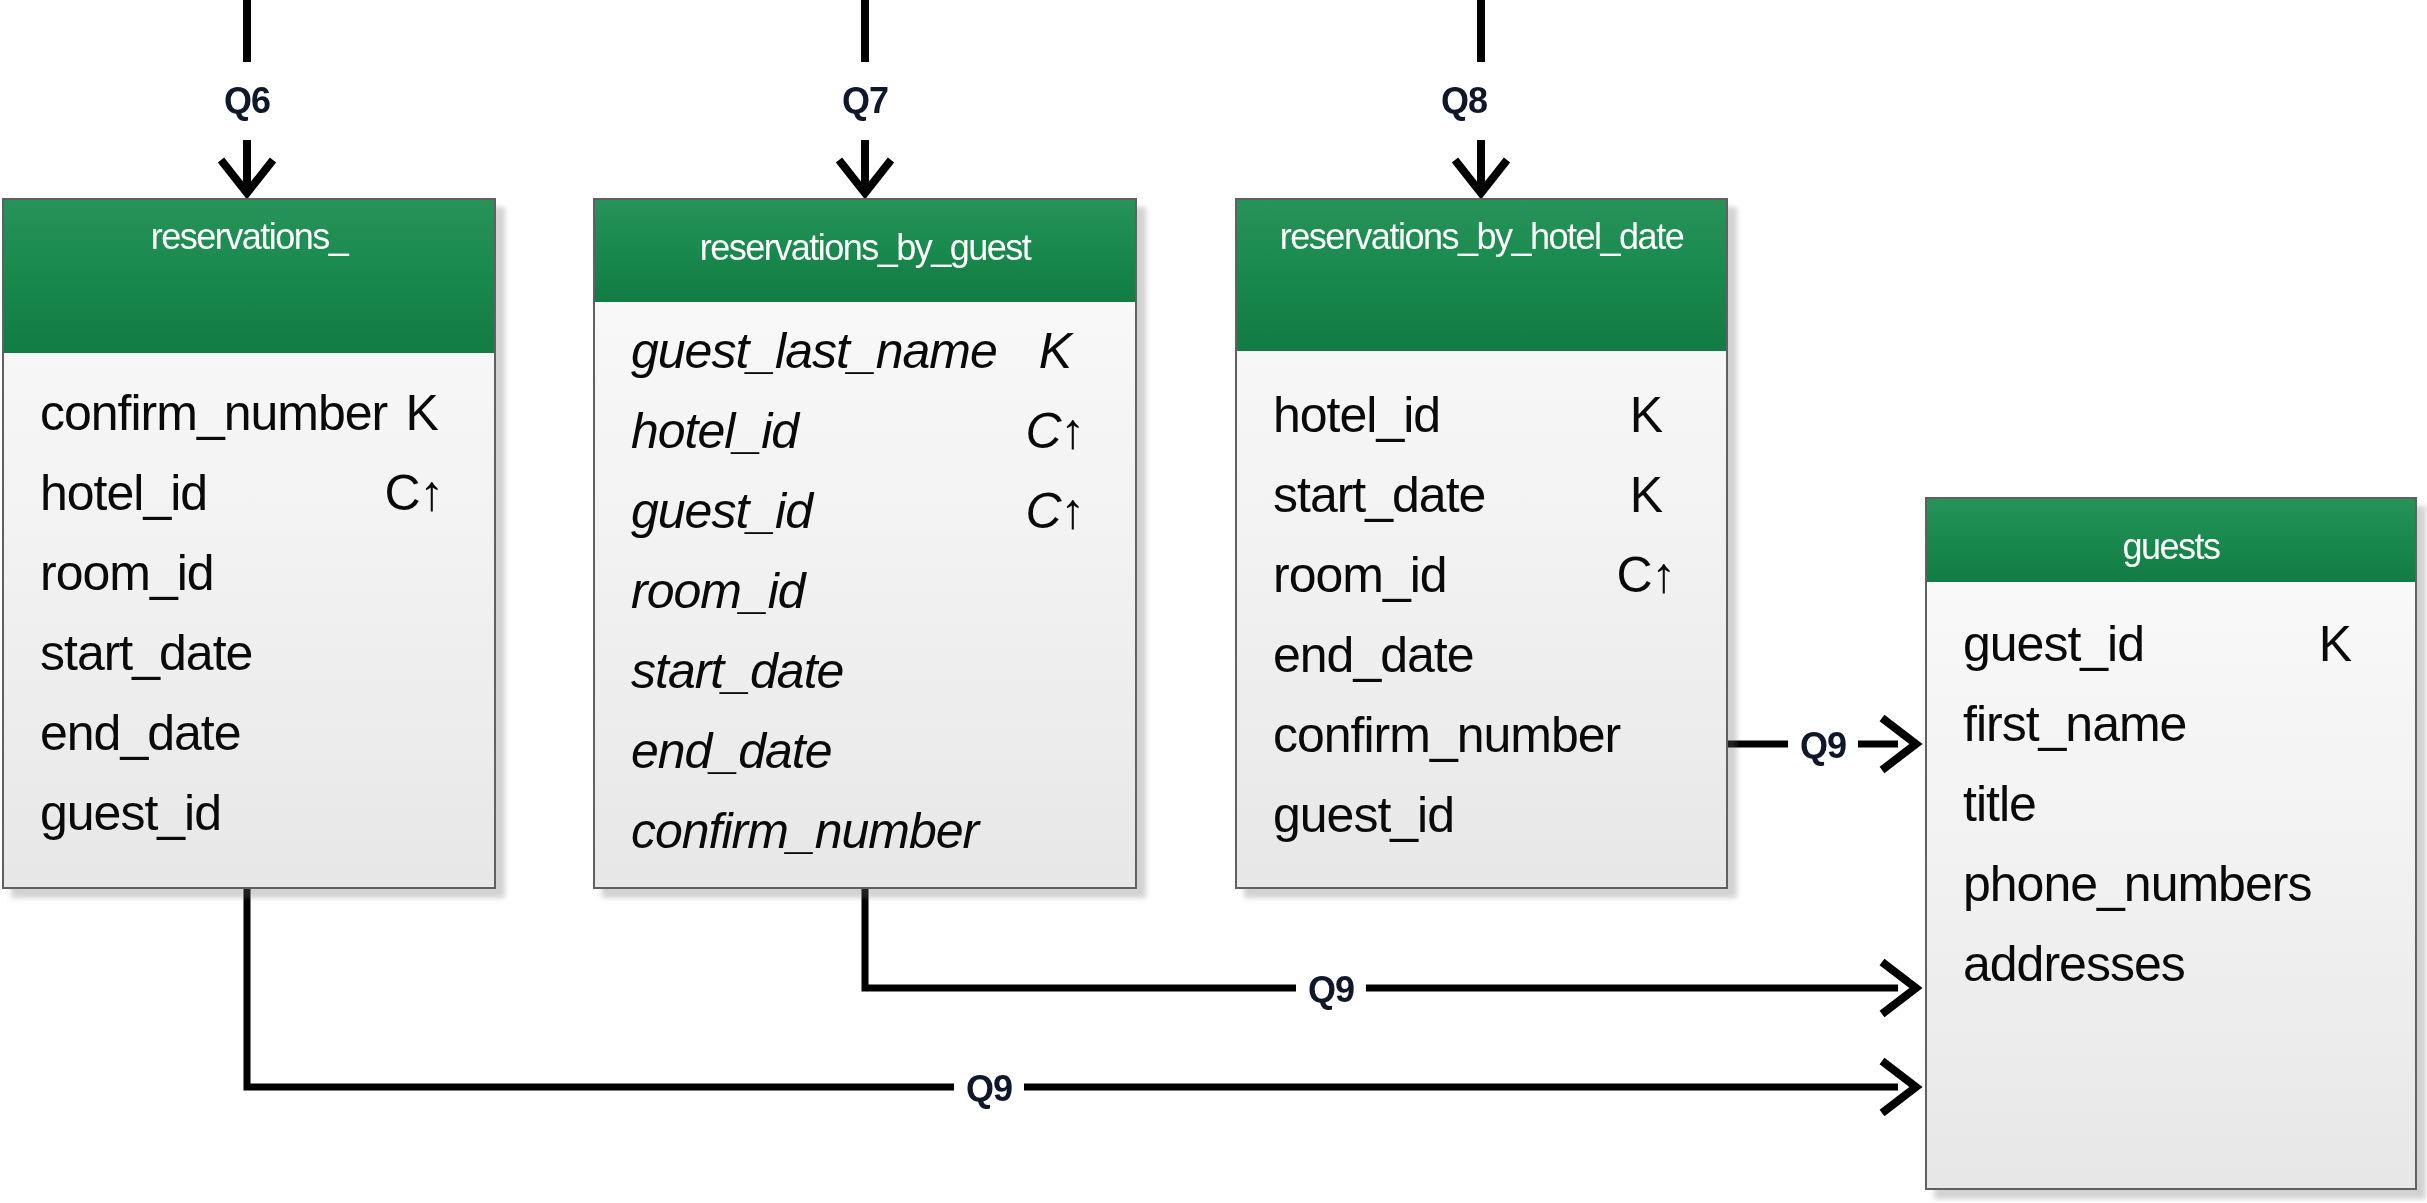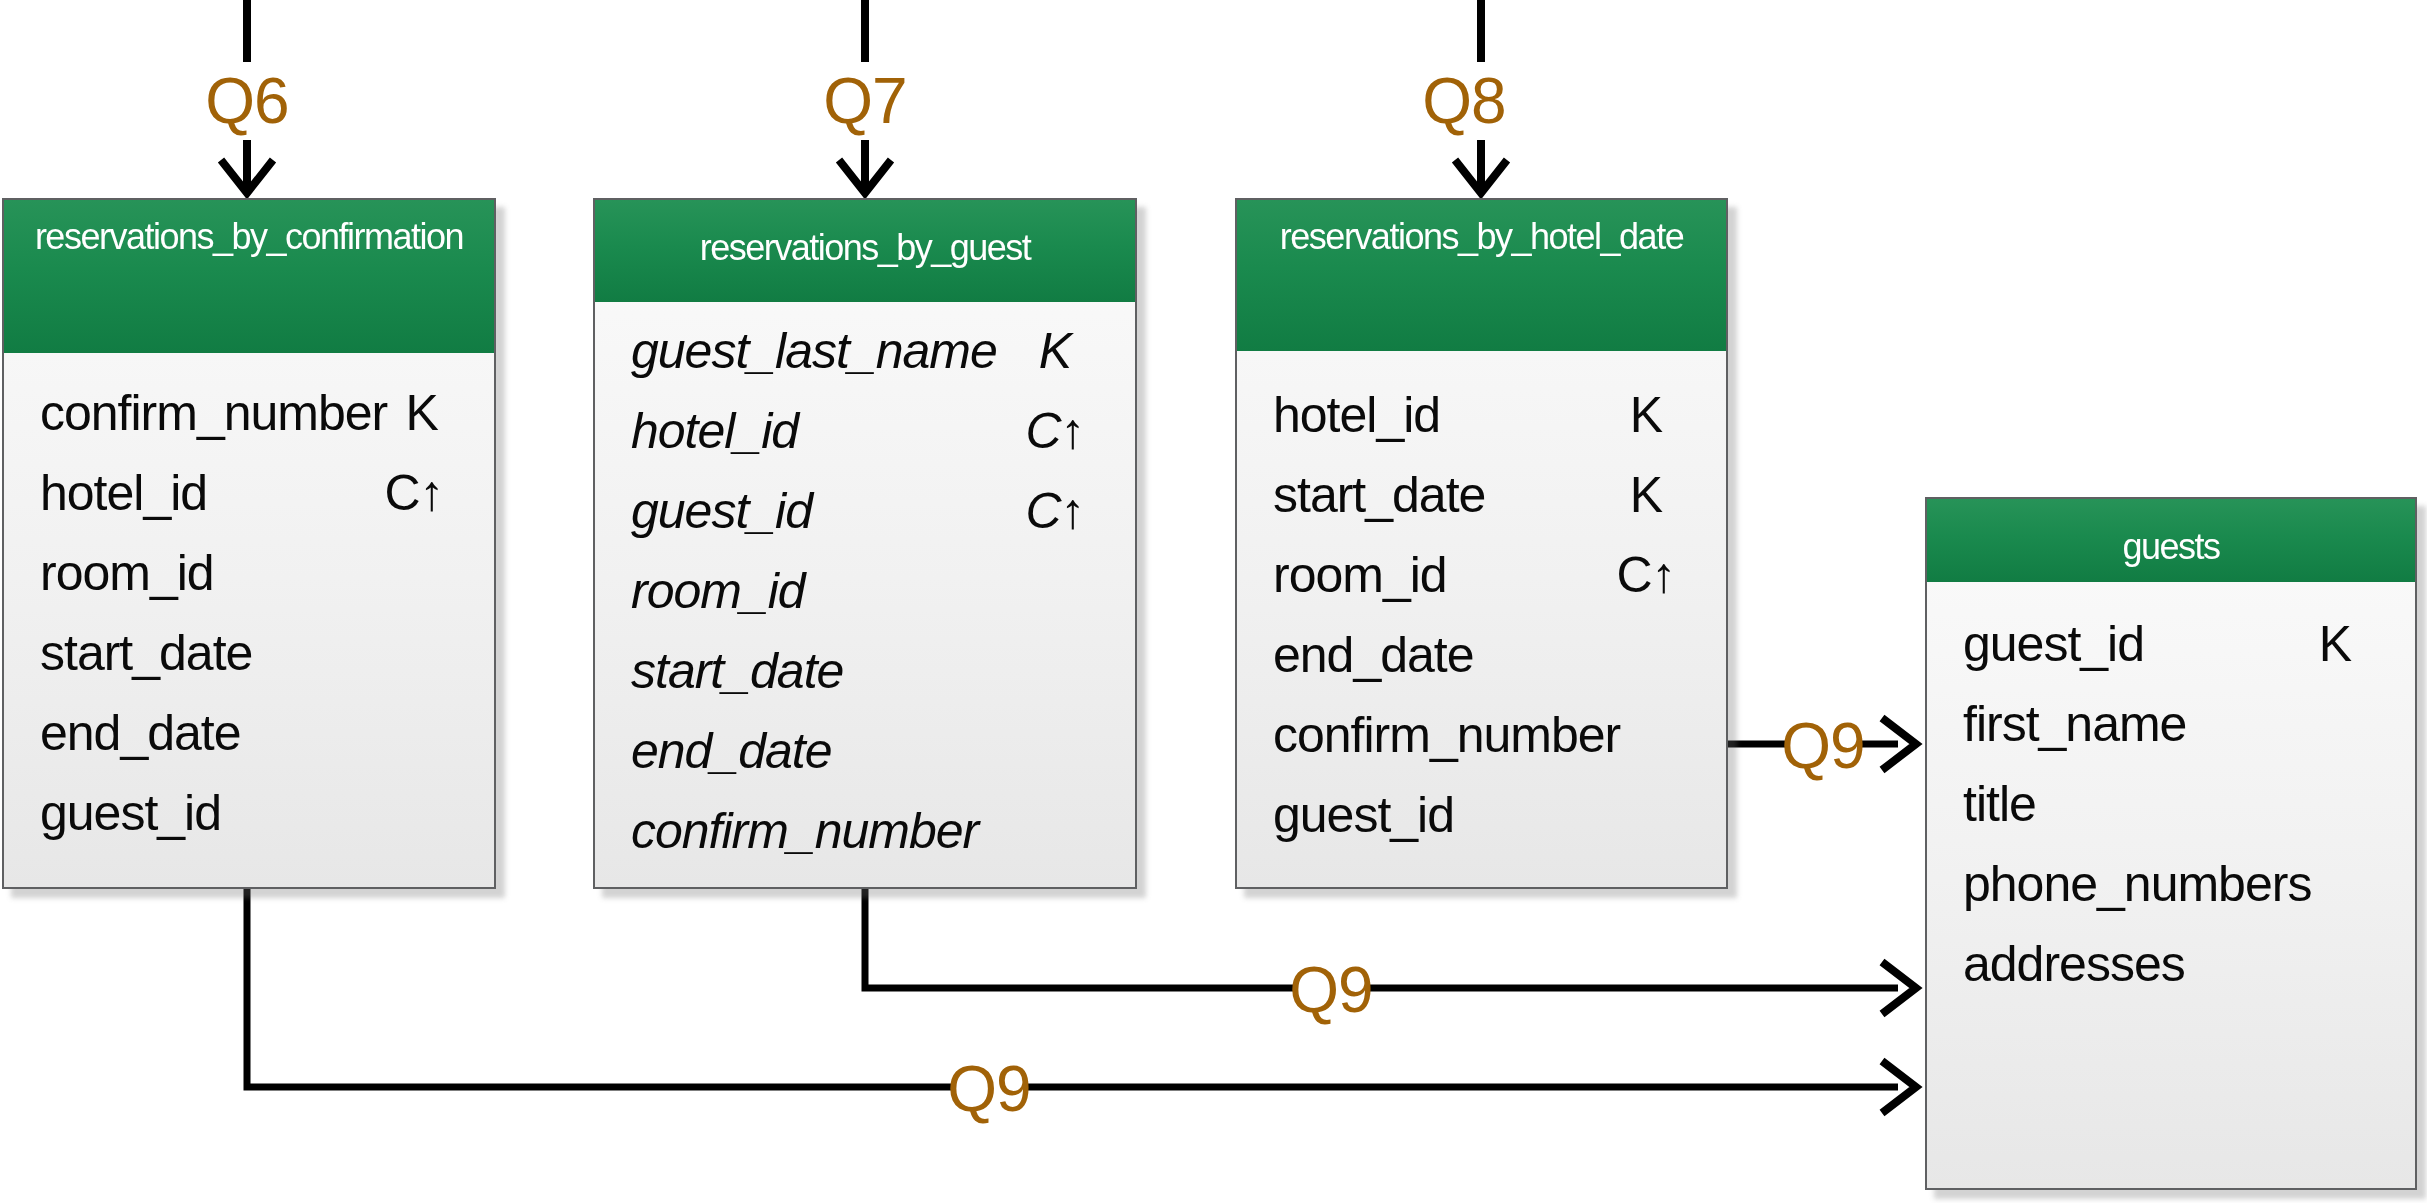--- a/index.html
+++ b/index.html
@@ -35,22 +35,23 @@
     height:80px;
     padding-left:36px;
     font-size:50px;letter-spacing:-1px;color:#0a0a0a;
   }
   .fname{flex:1;white-space:nowrap;}
   .fkey{width:84px;margin-right:38px;text-align:center;white-space:nowrap;}
   
   .qlabel{
     position:absolute;
     transform:translate(-50%,-50%);
-    font-size:64px;letter-spacing:-1px;color:#a16207;
+    font-size:36px;letter-spacing:-1px;color:#0f172a;
     white-space:nowrap;
+    font-weight:bold;
   }
   
   .overlay{position:absolute;left:0;top:0;pointer-events:none;}
   .overlay line,.overlay polyline{stroke:#000;fill:none;}
 </style>
 </head>
 <body>
 
 <div id="canvas">
 
@@ -84,21 +85,20 @@
   <div class="qlabel" style="left:247px;top:101px;">Q6</div>
   <div class="qlabel" style="left:865px;top:101px;">Q7</div>
   <div class="qlabel" style="left:1464px;top:101px;">Q8</div>
   <div class="qlabel" style="left:1823px;top:746px;">Q9</div>
   <div class="qlabel" style="left:1331px;top:990px;">Q9</div>
   <div class="qlabel" style="left:989px;top:1089px;">Q9</div>
 
   <div class="dbtable" style="left:2px;top:198px;width:494px;height:691px;">
     <div class="thead" style="height:153px;">
       <span>reservations_</span>
-      <span>by_confirmation</span>
     </div>
     <div class="tbody" style="padding-top:20px;">
       <div class="frow">
           <span class="fname">confirm_number</span>
           <span class="fkey">K</span>
         </div>
       <div class="frow">
           <span class="fname">hotel_id</span>
           <span class="fkey">C↑</span>
         </div>

